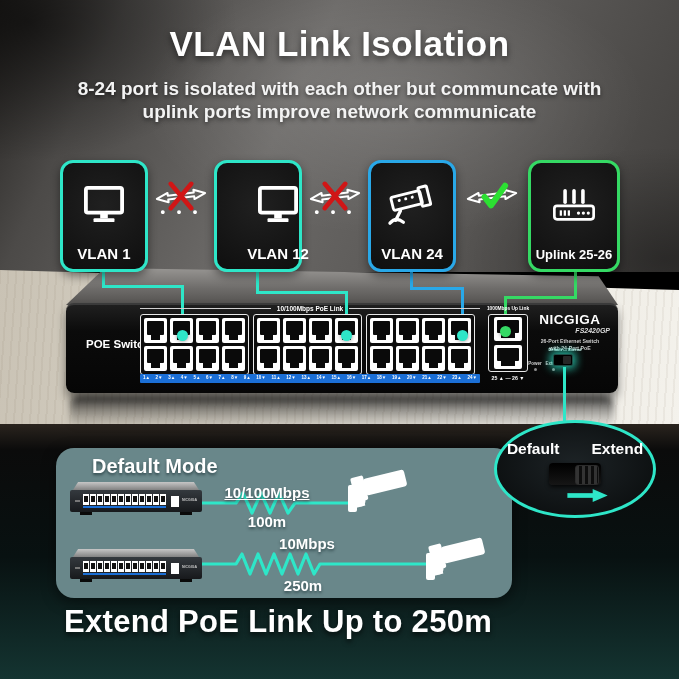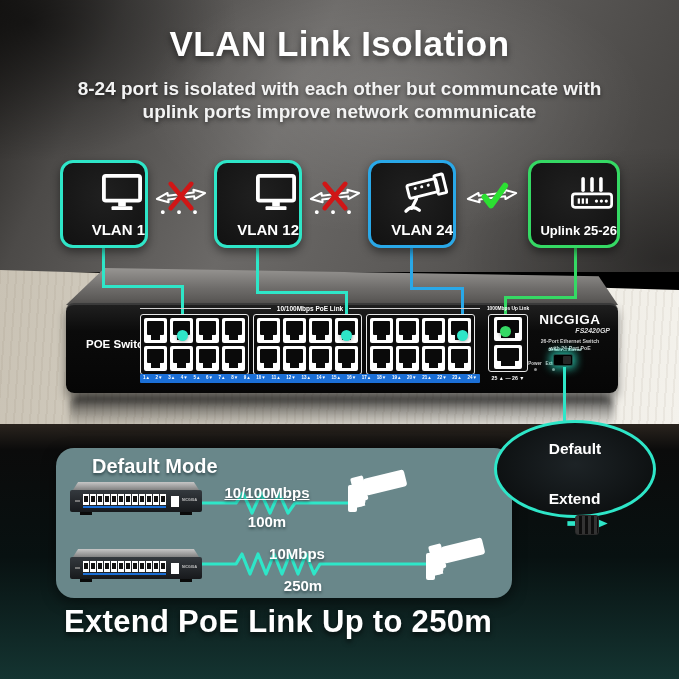--- a/index.html
+++ b/index.html
@@ -26,23 +26,23 @@
   .bottom-bg{position:absolute;left:0;top:424px;width:679px;height:255px;
     background:linear-gradient(180deg,#2a241e 0,#0b0b0b 26px,#081111 52%,#143431 100%);}
 
   
   .title{position:absolute;left:0;top:24px;width:679px;text-align:center;color:#fff;
     font-size:35px;font-weight:700;letter-spacing:.5px;text-shadow:0 3px 6px rgba(0,0,0,.55);}
   .subtitle{position:absolute;left:0;top:77px;width:679px;text-align:center;color:#f3f3f3;
     font-size:19px;font-weight:600;line-height:1.22;text-shadow:0 2px 4px rgba(0,0,0,.5);}
 
   
-  .dev-card{position:absolute;top:160px;width:88px;height:88px;border-radius:13px;
+  .dev-card{position:absolute;top:160px;width:88px;height:112px;border-radius:13px;
     background:radial-gradient(70px 70px at 50% 40%,#202020,#101010);
-    border:3px solid var(--c-teal);display:flex;flex-direction:column;align-items:flex-end;
+    border:3px solid var(--c-teal);display:flex;flex-direction:column;align-items:center;
     justify-content:flex-end;padding-bottom:7px;z-index:6;box-shadow:0 4px 10px rgba(0,0,0,.45);}
   .dev-card .ic{flex:1;display:flex;align-items:center;justify-content:center;}
   .dev-card .lbl{color:#fff;font-weight:700;font-size:15px;white-space:nowrap;}
   #dev1{left:60px;} #dev2{left:214px;padding-left:40px;}
   #dev3{left:368px;border-color:var(--c-blue);}
   #dev4{left:528px;width:92px;border-color:var(--c-green);}
   #dev4 .lbl{font-size:13px;}
 
   .gap-arrow{position:absolute;top:176px;width:56px;height:40px;z-index:6;}
   #arr1{left:153px;} #arr2{left:307px;} #arr3{left:464px;}
@@ -111,21 +111,21 @@
     box-shadow:0 0 9px 3px rgba(46,230,200,.75);}
   .face-toggle::after{content:'';position:absolute;right:1px;top:1px;width:8px;height:8px;background:#262626;border-radius:1px;}
 
   .callout-line{position:absolute;left:563px;top:367px;width:3px;height:57px;background:var(--c-teal);z-index:8;}
 
   
   .bubble{position:absolute;left:494px;top:420px;width:162px;height:98px;border-radius:50%;
     border:3.5px solid var(--c-teal);z-index:9;
     background:radial-gradient(110px 70px at 50% 45%,#1d2326,#0b0e0f 85%);
     display:flex;flex-direction:column;align-items:center;}
-  .bubble-labels{display:flex;gap:32px;margin-top:17px;flex-direction:column;}
+  .bubble-labels{display:flex;gap:32px;margin-top:17px;}
   .bubble-labels span{color:#fff;font-size:15.5px;font-weight:700;}
   .bubble-toggle{margin-top:5px;width:52px;height:22px;border-radius:4px;position:relative;
     background:linear-gradient(180deg,#000,#161616);box-shadow:0 2px 4px rgba(0,0,0,.8);}
   .bubble-toggle::after{content:'';position:absolute;right:2px;top:2px;width:22px;height:18px;border-radius:3px;
     background:repeating-linear-gradient(90deg,#333 0 3px,#0d0d0d 3px 6px);border:1px solid #2b2b2b;}
   .bubble-arrow{margin-top:3px;margin-left:26px;}
 
   
   .panel{position:absolute;left:56px;top:448px;width:456px;height:150px;border-radius:18px;
     background:var(--c-panel);z-index:2;box-shadow:0 4px 14px rgba(0,0,0,.5);}
@@ -146,21 +146,21 @@
   .mini-up{width:9px;height:11px;background:#fff;margin-left:2px;display:inline-block;}
   .mini-logo{color:#c8c8c8;font-size:3.5px;font-weight:700;line-height:1;width:16px;text-align:center;}
   .mini-feet{display:flex;justify-content:space-between;padding:0 10px;}
   .mini-feet i{width:12px;height:3px;background:#0a0a0a;display:block;}
 
   .link-zig{position:absolute;z-index:5;}
   #zig1{left:202px;top:490px;} #zig2{left:202px;top:551px;}
   .speed-label,.dist-label{position:absolute;color:#fff;font-weight:700;font-size:15px;z-index:6;
     text-shadow:0 2px 3px rgba(0,20,25,.5);width:150px;text-align:center;}
   #speed1{left:192px;top:484px;text-decoration:underline;} #dist1{left:192px;top:513px;}
-  #speed2{left:222px;top:535px;margin-top:10px;} #dist2{left:228px;top:577px;}
+  #speed2{left:232px;top:535px;} #dist2{left:228px;top:577px;}
 
   .cam{position:absolute;z-index:6;}
   #cam1{left:344px;top:460px;} #cam2{left:422px;top:528px;}
 
   .footer-title{position:absolute;left:64px;top:604px;color:#fff;font-size:31px;font-weight:800;
     letter-spacing:.3px;z-index:6;text-shadow:0 3px 5px rgba(0,0,0,.6);}
 </style>
 </head>
 <body>
 

